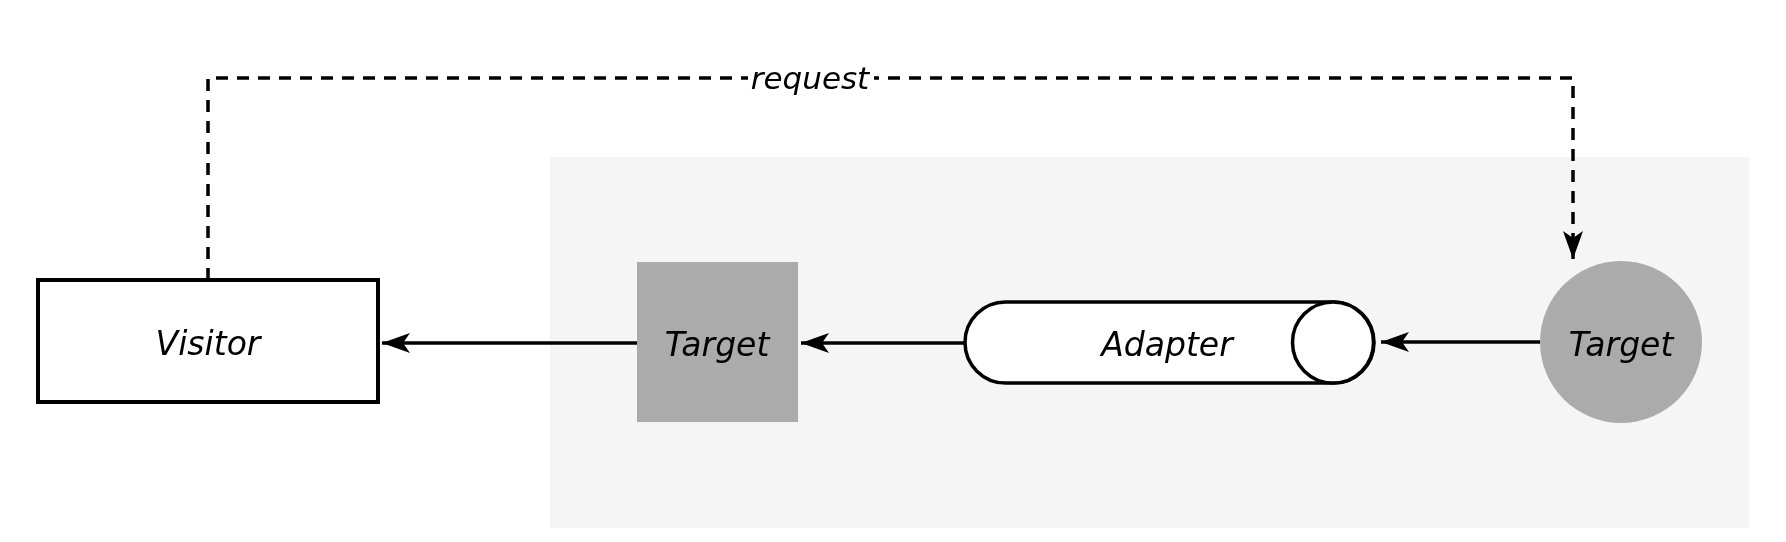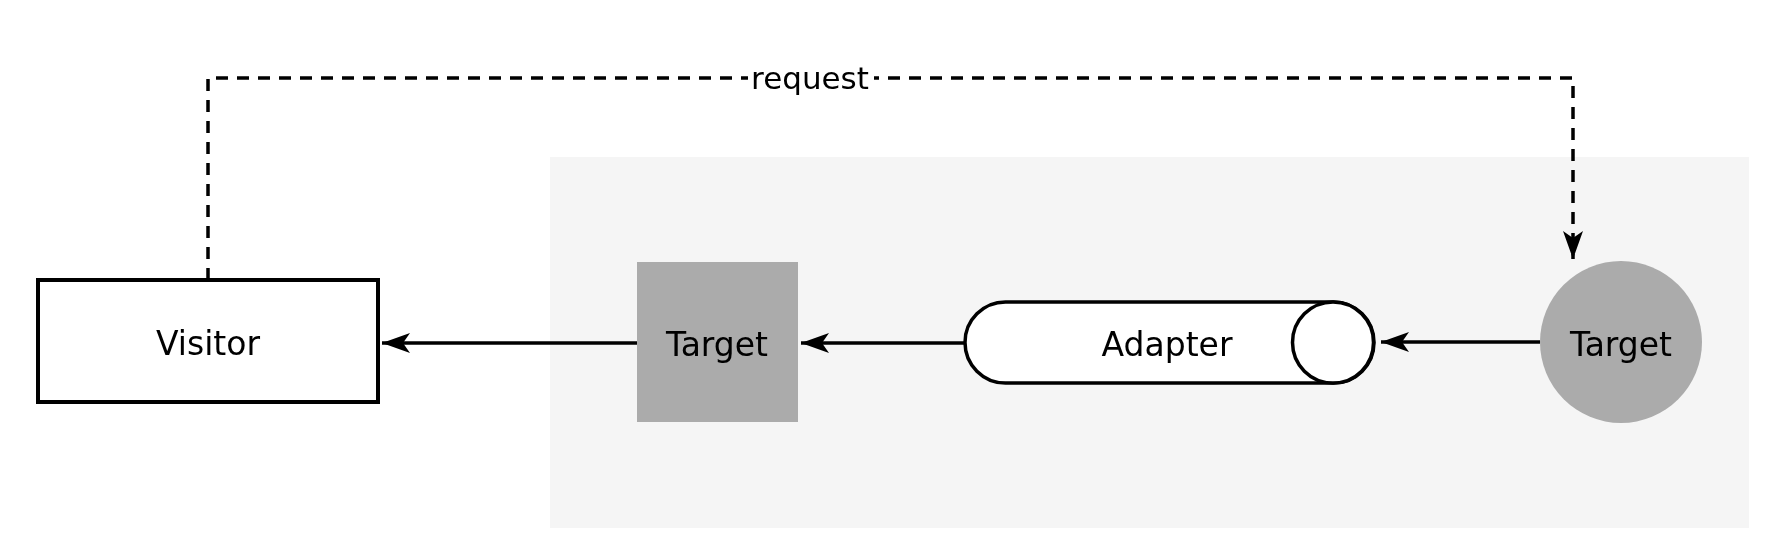--- a/index.html
+++ b/index.html
@@ -6,20 +6,21 @@
     margin: 0;
     padding: 0;
     background: #ffffff;
   }
   .canvas {
     width: 1786px;
     height: 542px;
     position: relative;
     background: #ffffff;
     font-family: "DejaVu Sans", "Liberation Sans", sans-serif;
+    font-style: italic;
   }
   svg { display: block; }
   text {
     font-family: "DejaVu Sans", "Liberation Sans", sans-serif;
     fill: #000000;
   }
   .node-label { font-size: 33px; }
   .edge-label { font-size: 31px; }
 </style>
 </head>

